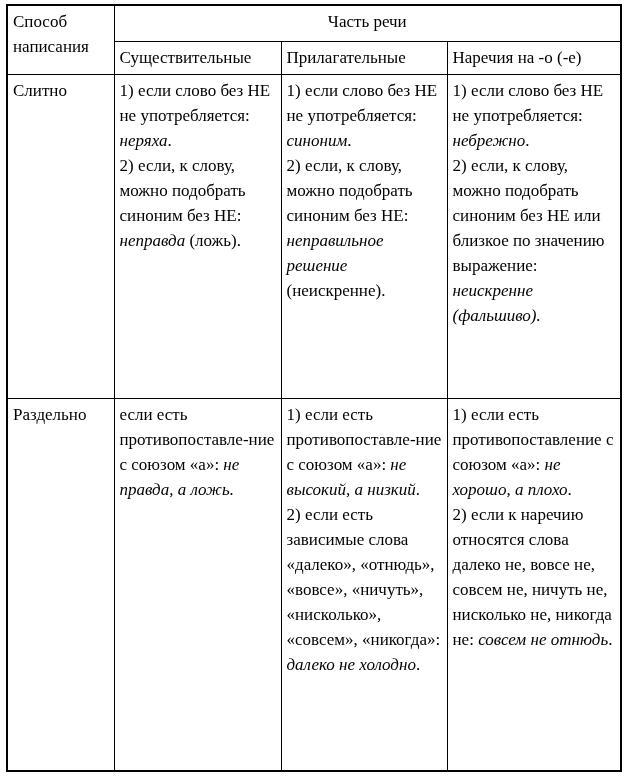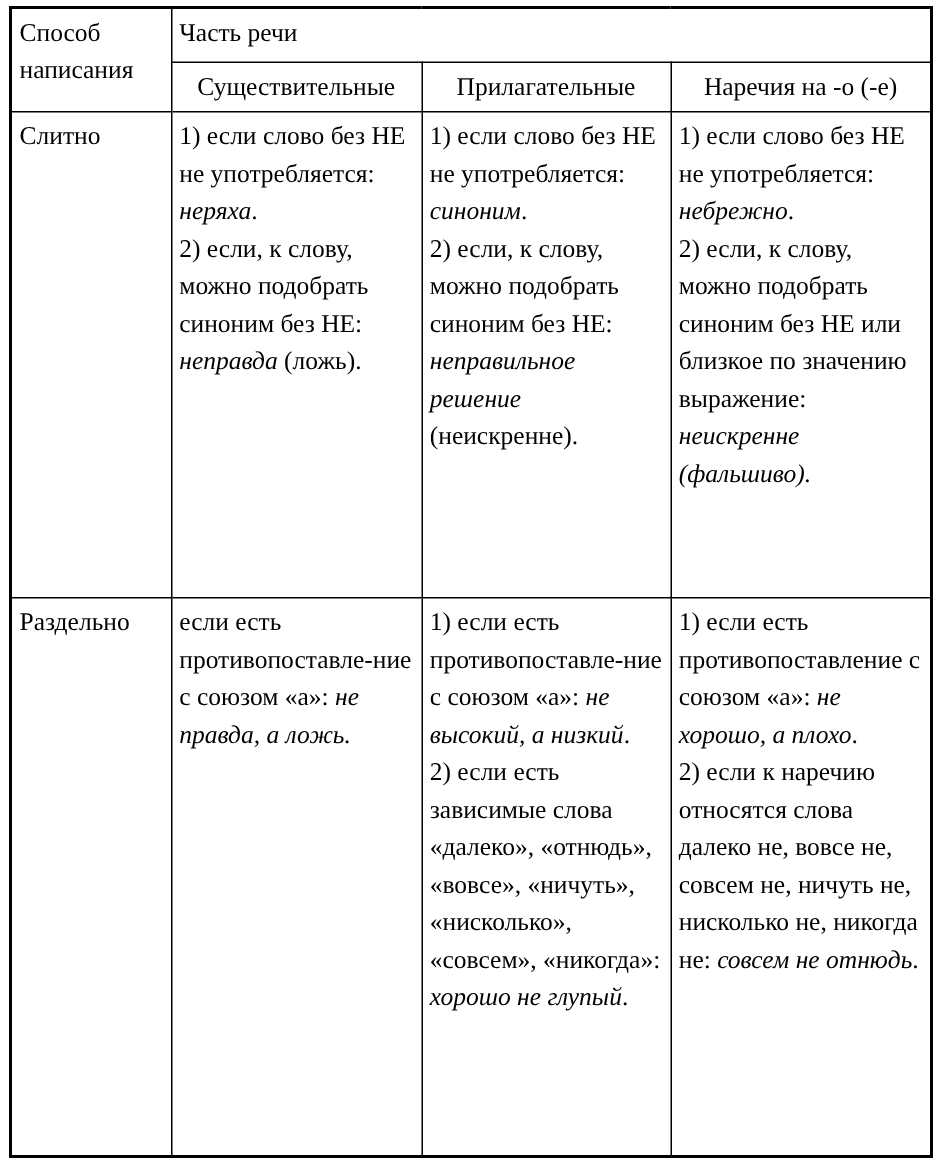--- a/index.html
+++ b/index.html
@@ -30,22 +30,22 @@
     padding: 3px 5px 2px 5px;
     font-size: 17px;
     line-height: 25px;
     overflow: hidden;
   }
   tr.r-top td { height: 30px; }
   tr.r-sub td { height: 27px; }
   tr.r-slitno td { height: 318px; }
   tr.r-razdelno td { height: 366px; }
 
-  td.top-header { text-align: left; }
-  td.col-header { text-align: center; white-space: nowrap; }
+  td.top-header { text-align: center; }
+  td.col-header { text-align: left; white-space: nowrap; }
 
   td.rule-cell p { margin: 0; }
   td.rule-cell p + p { }
   em { font-style: italic; }
 </style>
 </head>
 <body>
 
 <div class="page">
   <table class="grammar">
@@ -82,21 +82,21 @@
             <p><span>2) если, к слову, можно подобрать синоним без НЕ или близкое по значению выражение: </span><em>неискренне (фальшиво).</em></p>
           </td>
         </tr>
         <tr class="r-razdelno">
           <td>Раздельно</td>
           <td class="rule-cell">
             <p><span>если есть противопоставле-ние с союзом «а»: </span><em>не правда, а ложь.</em></p>
           </td>
           <td class="rule-cell">
             <p><span>1) если есть противопоставле-ние с союзом «а»: </span><em>не высокий, а низкий</em><span>.</span></p>
-            <p><span>2) если есть зависимые слова «далеко», «отнюдь», «вовсе», «ничуть», «нисколько», «совсем», «никогда»: </span><em>хорошо не глупый</em><span>.</span></p>
+            <p><span>2) если есть зависимые слова «далеко», «отнюдь», «вовсе», «ничуть», «нисколько», «совсем», «никогда»: </span><em>далеко не холодно</em><span>.</span></p>
           </td>
           <td class="rule-cell">
             <p><span>1) если есть противопоставление с союзом «а»: </span><em>не хорошо, а плохо</em><span>.</span></p>
             <p><span>2) если к наречию относятся слова далеко не, вовсе не, совсем не, ничуть не, нисколько не, никогда не: </span><em>совсем не отнюдь</em><span>.</span></p>
           </td>
         </tr>
       </tbody>
   </table>
 </div>
 

